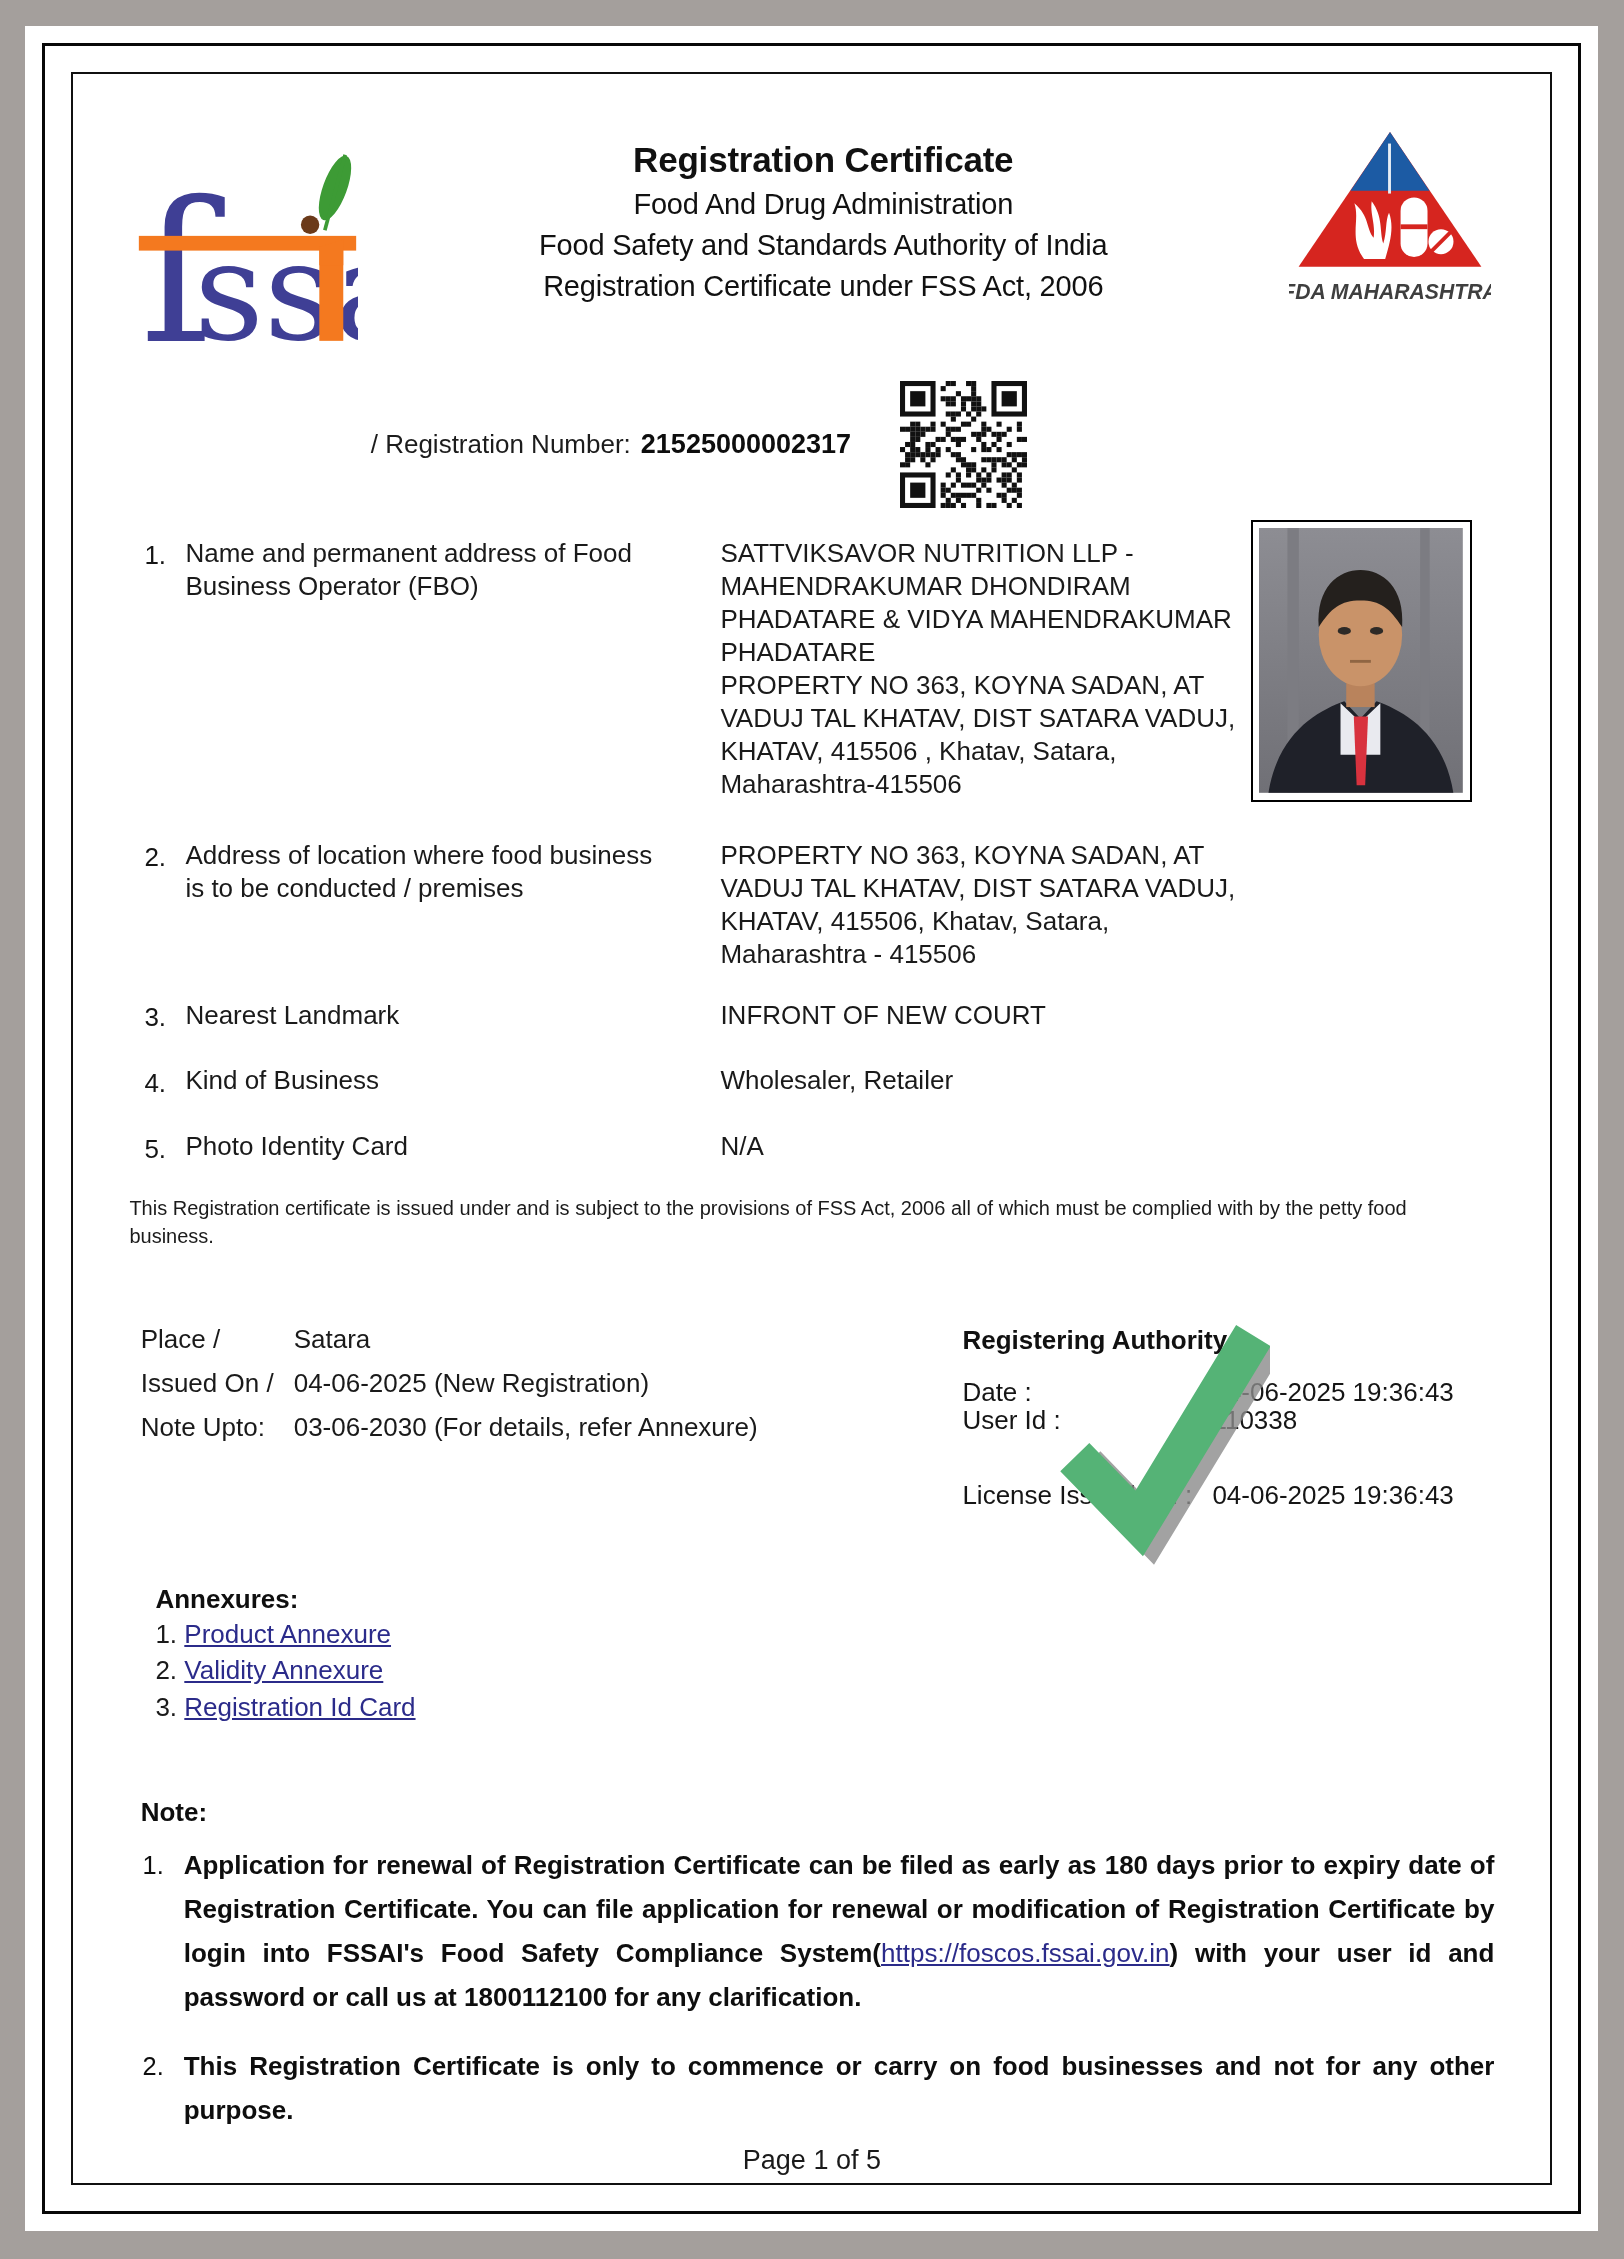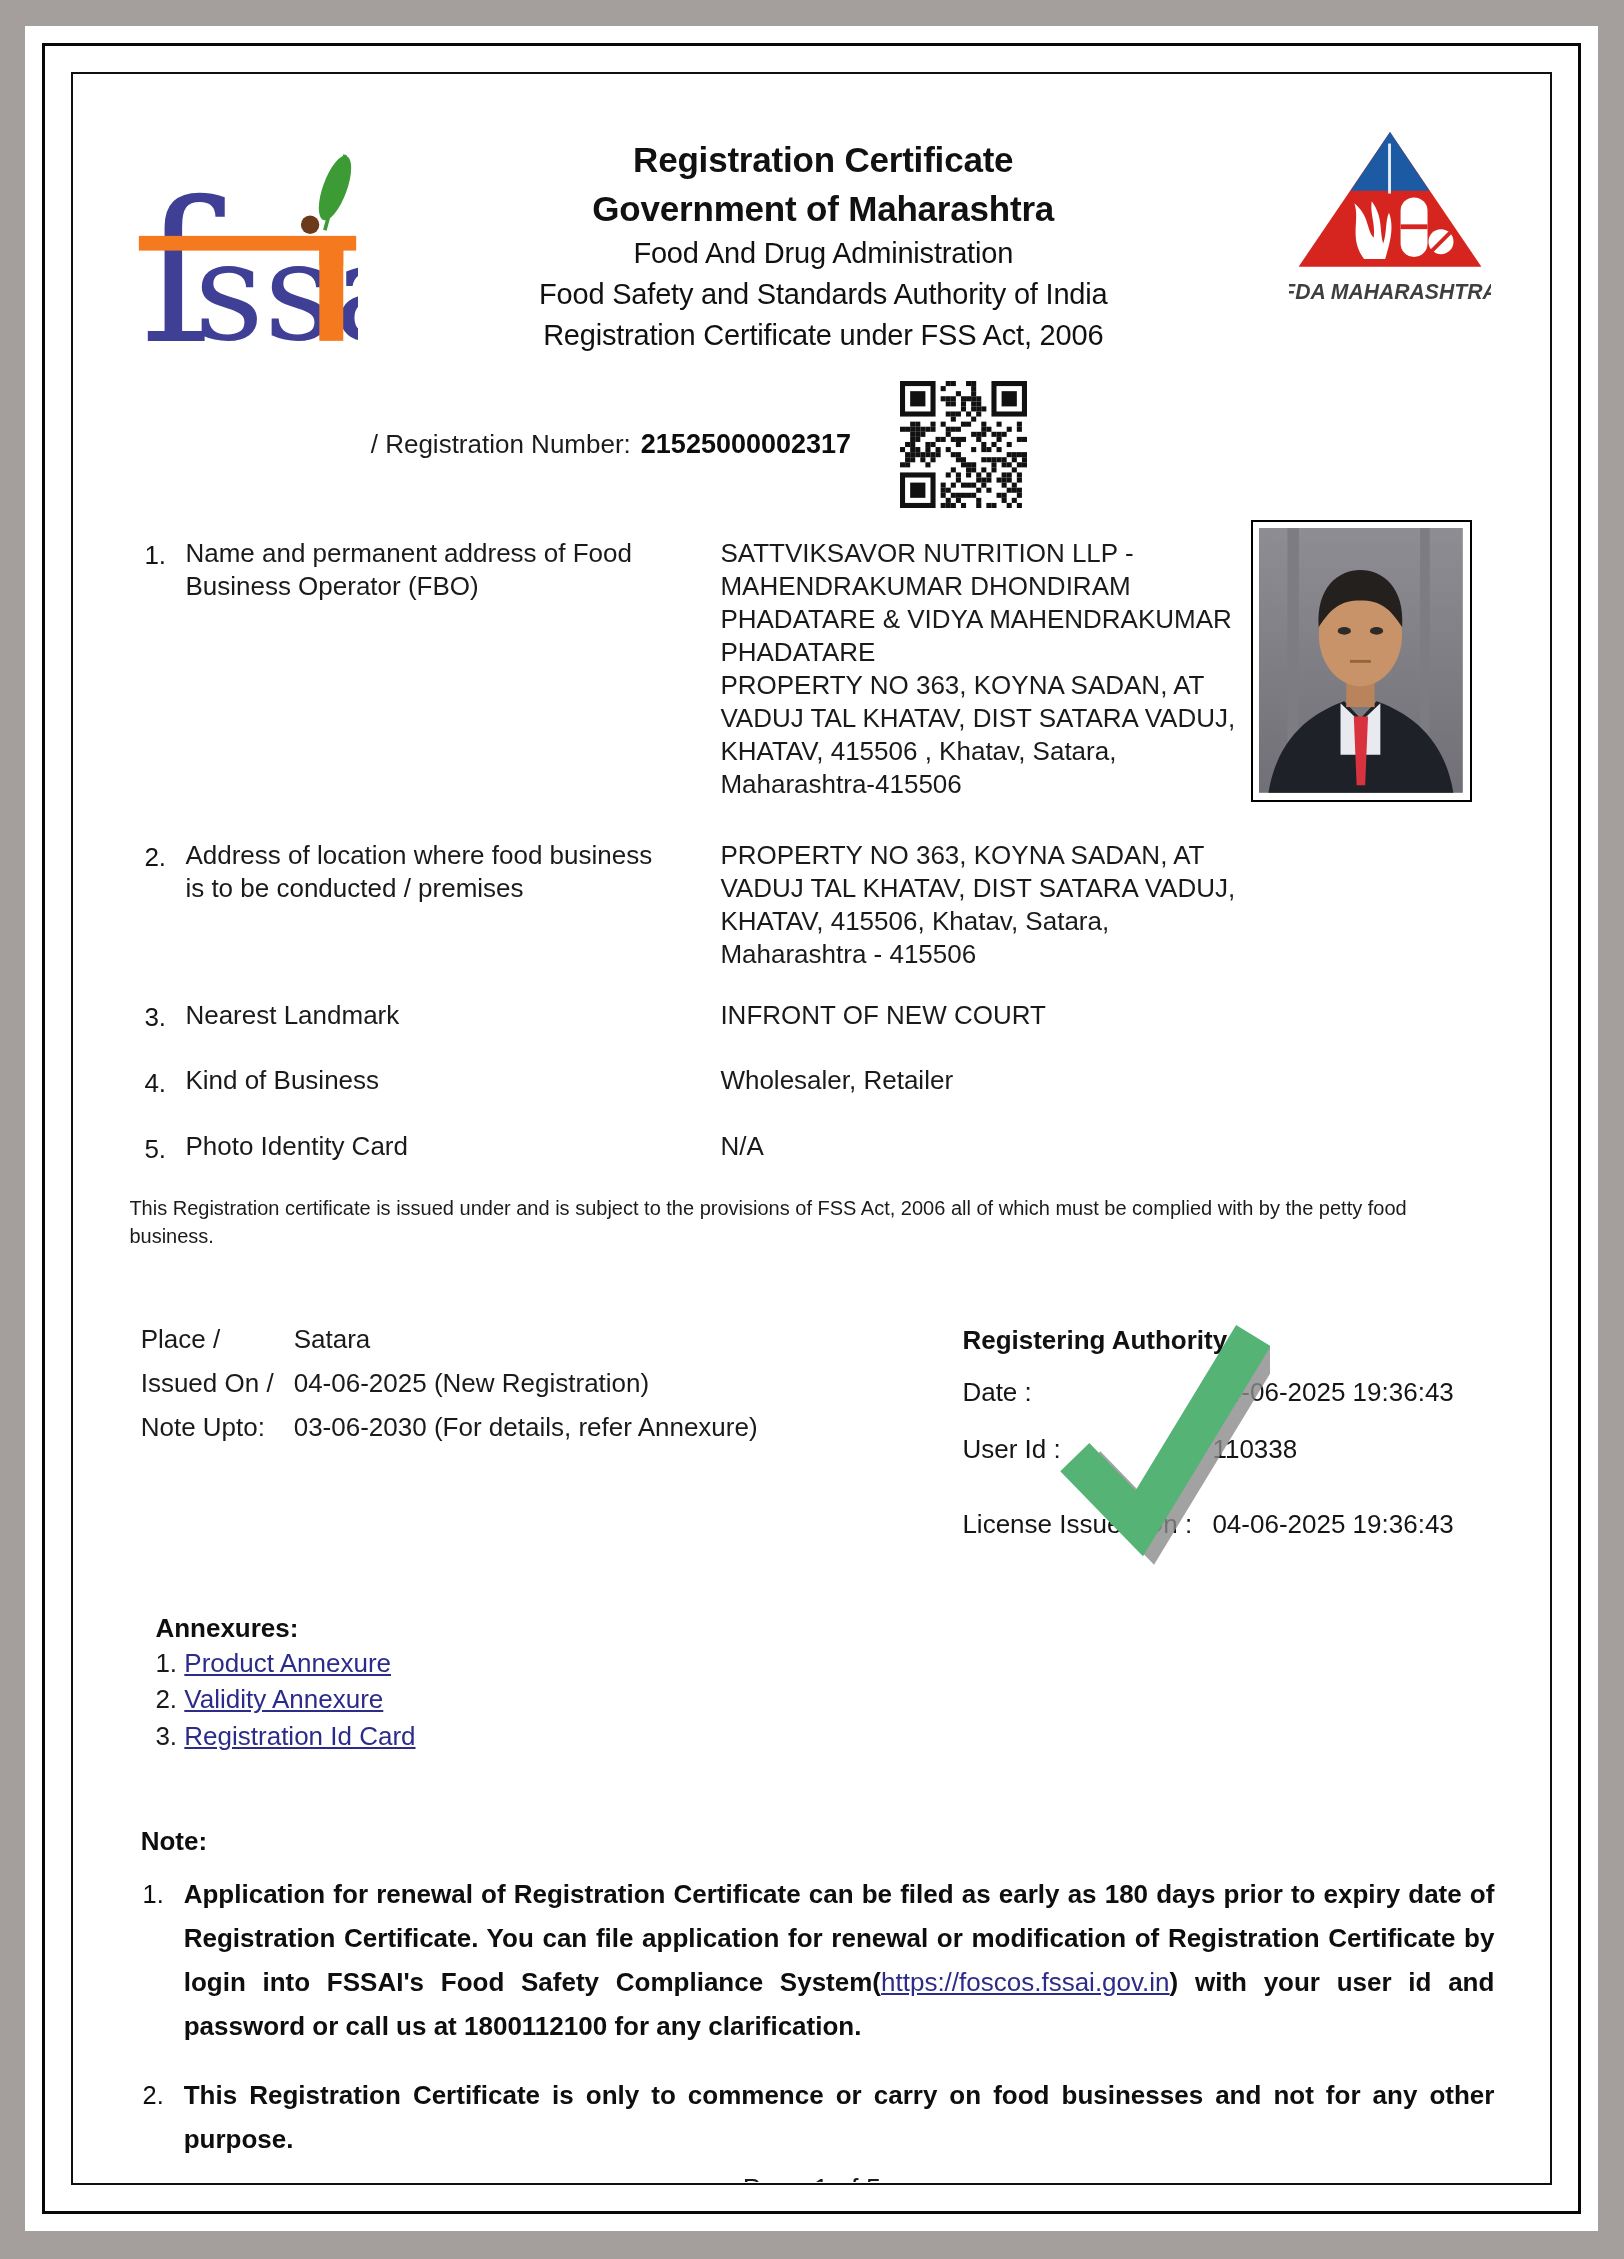--- a/index.html
+++ b/index.html
@@ -38,21 +38,21 @@
   .photo-frame svg{width:100%;height:100%;display:block;}
 
   .statement{margin-top:28px;font-size:20px;line-height:28px;color:#1b1b1b;max-width:1361px;}
 
   
   .issue-flex{display:flex;margin-top:75px;}
   .issue-left{flex:1;padding-left:11.3px;}
   .issue-grid{display:grid;grid-template-columns:153px auto;row-gap:16px;font-size:26px;line-height:28px;color:#1a1a1a;}
   .auth{width:532px;position:relative;flex:0 0 auto;}
   .auth-heading{font-size:26px;font-weight:bold;color:#111;}
-  .auth-grid{display:grid;grid-template-columns:250px auto;row-gap:29px;font-size:26px;line-height:28px;margin-top:21.7px;}
+  .auth-grid{display:grid;grid-template-columns:250px auto;row-gap:0;font-size:26px;line-height:28px;margin-top:21.7px;}
   .auth-license{display:grid;grid-template-columns:250px auto;font-size:26px;line-height:28px;margin-top:47px;}
   .checkmark{position:absolute;top:-22.6px;left:87px;width:221px;height:268px;z-index:3;pointer-events:none;}
 
   
   .annex{margin-top:75px;padding-left:26px;}
   .annex-heading{font-size:26px;font-weight:bold;color:#0f0f0f;}
   .annex-item{font-size:26px;line-height:35px;margin-top:1.9px;color:#1a1a1a;}
   .annex-item:first-of-type{margin-top:7.5px;}
   .link{color:#2b2b8a;text-decoration:underline;cursor:pointer;}
 
@@ -83,21 +83,20 @@
           <rect x="2" y="118" width="236" height="16" fill="#f4791f"></rect>
           <rect x="198" y="130" width="26" height="102" fill="#f4791f"></rect>
           <path d="M198 130 L224 122 L224 150 L198 150 Z" fill="#f4791f"></path>
           <circle cx="188" cy="106" r="10" fill="#6b3a1a"></circle>
           <ellipse cx="215" cy="66" rx="13" ry="37" fill="#3d9b35" transform="rotate(20 215 66)"></ellipse>
           <path d="M226 30 L204 112" stroke="#3d9b35" stroke-width="4" fill="none"></path>
         </svg>
 
         <div class="titles">
           <div class="t-big">Registration Certificate</div>
-          <div class="t-big">Government of Maharashtra</div>
           <div class="t-mid">Food And Drug Administration</div>
           <div class="t-mid">Food Safety and Standards Authority of India</div>
           <div class="t-mid">Registration Certificate under FSS Act, 2006</div>
         </div>
 
         <div class="logo-fda">
           <svg viewBox="0 0 210 200" width="202" height="193">
             <polygon points="105,8 10,148 200,148" fill="#d6251f"></polygon>
             <polygon points="105,8 64,69 146,69" fill="#1c5ba4"></polygon>
             <rect x="103" y="20" width="3" height="52" fill="#e8eef5"></rect>

